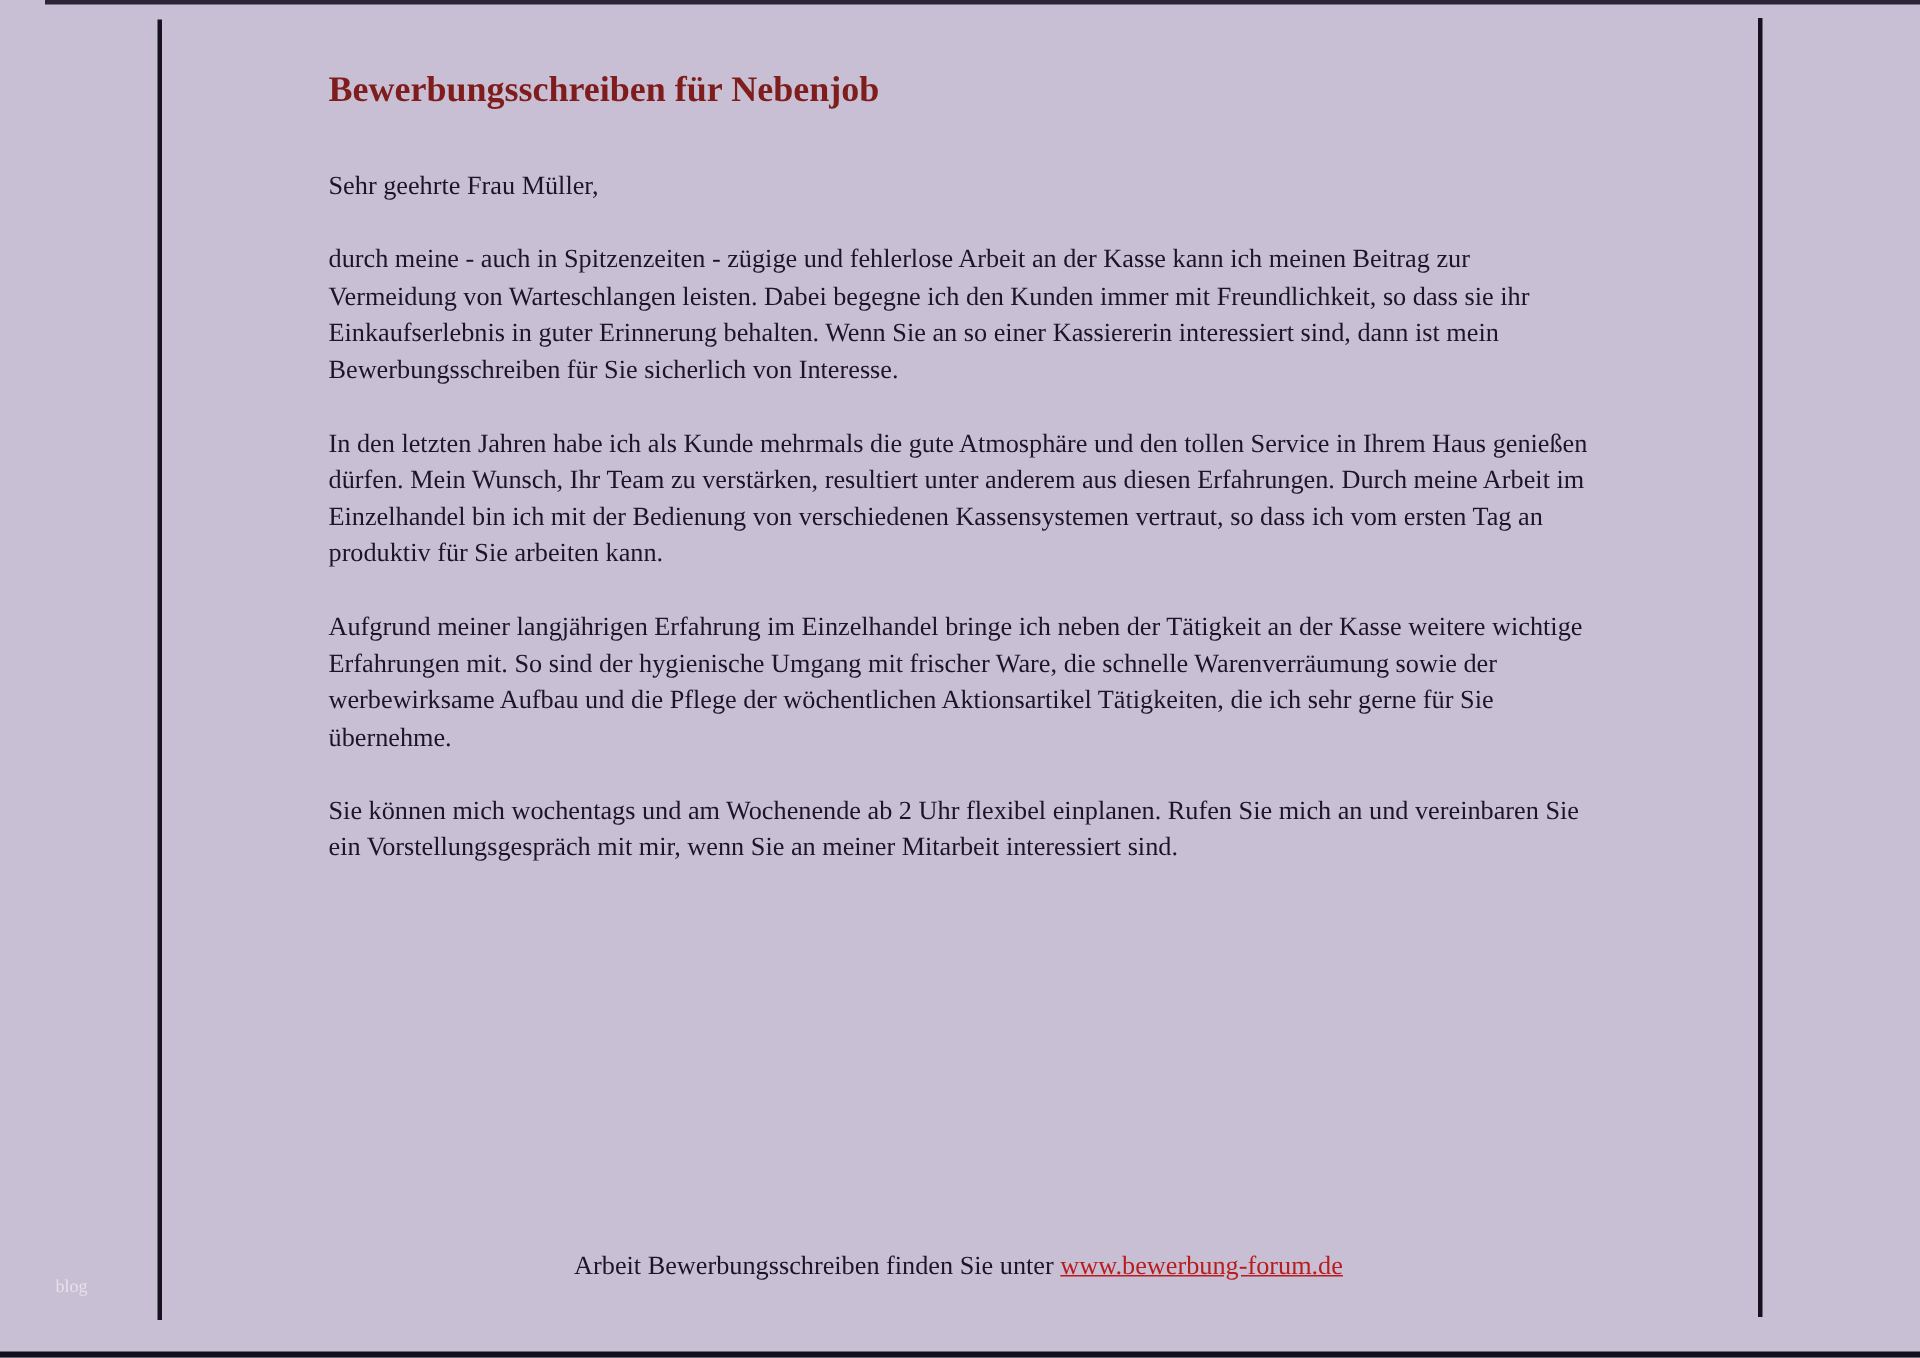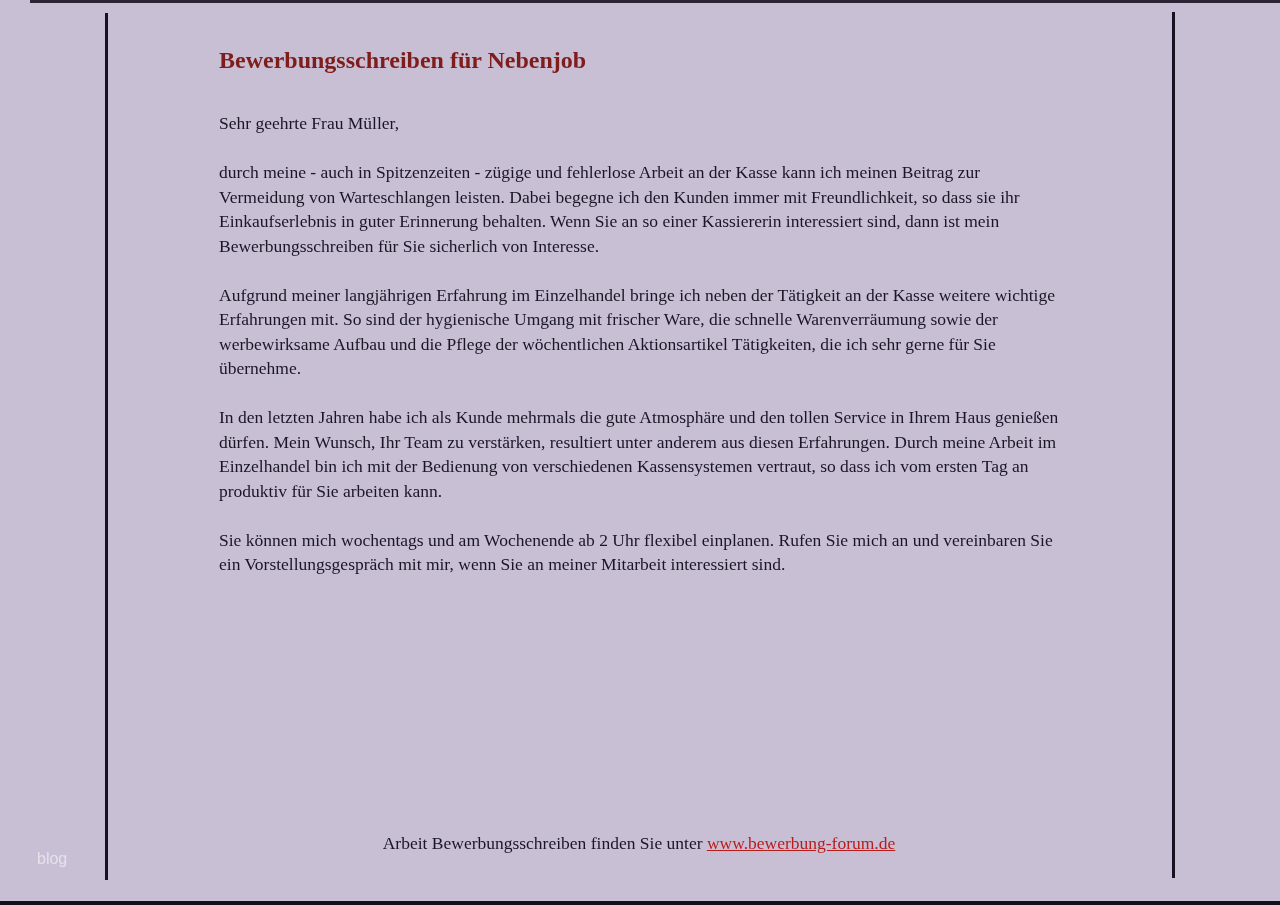--- a/index.html
+++ b/index.html
@@ -55,40 +55,40 @@
     font-size: 17.5px;
     line-height: 24.5px;
   }
   .footer a {
     color: #b91c1c;
     cursor: pointer;
   }
   
   .watermark {
     position: absolute; left: 37px; top: 850px;
-    font-family: Liberation Sans, sans-serif;
-    font-size: 16px;
+    font-family: Liberation Serif, serif;
+    font-size: 12px;
     color: rgba(255, 255, 255, 0.55);
   }
 </style>
 </head>
 <body>
 
 <div class="top-border"></div>
 <div class="left-rule"></div>
 <div class="right-rule"></div>
 <div class="bottom-border"></div>
 
 <div class="content">
   <h1 class="doc-title">Bewerbungsschreiben für Nebenjob</h1>
 
   <div class="letter-body">
     <p>Sehr geehrte Frau Müller,</p>
     <p>durch meine - auch in Spitzenzeiten - zügige und fehlerlose Arbeit an der Kasse kann ich meinen Beitrag zur Vermeidung von Warteschlangen leisten. Dabei begegne ich den Kunden immer mit Freundlichkeit, so dass sie ihr Einkaufserlebnis in guter Erinnerung behalten. Wenn Sie an so einer Kassiererin interessiert sind, dann ist mein Bewerbungsschreiben für Sie sicherlich von Interesse.</p>
+    <p>In den letzten Jahren habe ich als Kunde mehrmals die gute Atmosphäre und den tollen Service in Ihrem Haus genießen dürfen. Mein Wunsch, Ihr Team zu verstärken, resultiert unter anderem aus diesen Erfahrungen. Durch meine Arbeit im Einzelhandel bin ich mit der Bedienung von verschiedenen Kassensystemen vertraut, so dass ich vom ersten Tag an produktiv für Sie arbeiten kann.</p>
     <p>Aufgrund meiner langjährigen Erfahrung im Einzelhandel bringe ich neben der Tätigkeit an der Kasse weitere wichtige Erfahrungen mit. So sind der hygienische Umgang mit frischer Ware, die schnelle Warenverräumung sowie der werbewirksame Aufbau und die Pflege der wöchentlichen Aktionsartikel Tätigkeiten, die ich sehr gerne für Sie übernehme.</p>
-    <p>In den letzten Jahren habe ich als Kunde mehrmals die gute Atmosphäre und den tollen Service in Ihrem Haus genießen dürfen. Mein Wunsch, Ihr Team zu verstärken, resultiert unter anderem aus diesen Erfahrungen. Durch meine Arbeit im Einzelhandel bin ich mit der Bedienung von verschiedenen Kassensystemen vertraut, so dass ich vom ersten Tag an produktiv für Sie arbeiten kann.</p>
     <p>Sie können mich wochentags und am Wochenende ab 2 Uhr flexibel einplanen. Rufen Sie mich an und vereinbaren Sie ein Vorstellungsgespräch mit mir, wenn Sie an meiner Mitarbeit interessiert sind.</p>
   </div>
 </div>
 
 <div class="footer"><span>Arbeit Bewerbungsschreiben finden Sie unter </span><a href="#">www.bewerbung-forum.de</a></div>
 
 <div class="watermark">blog</div>
 
 </body></html>

